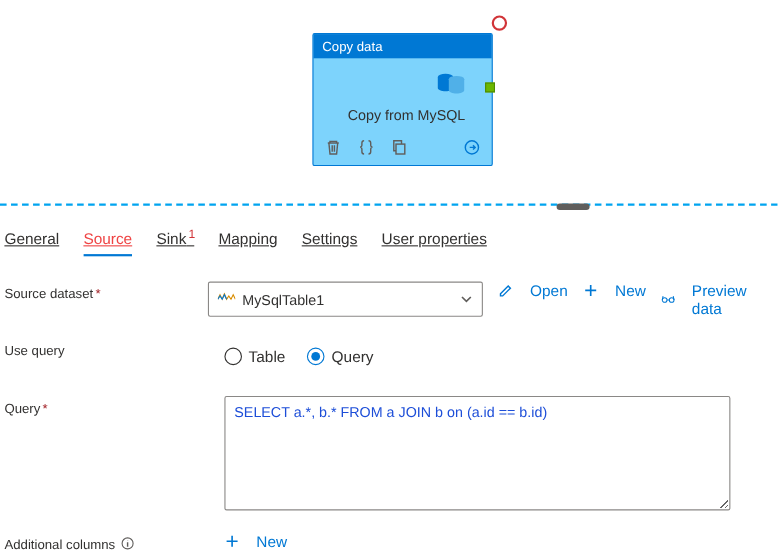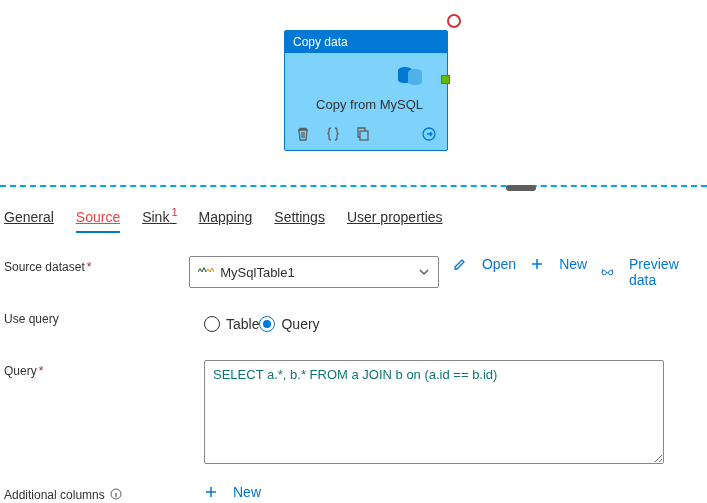--- a/index.html
+++ b/index.html
@@ -38,27 +38,27 @@
   .info-icon { width: 12px; height: 12px; vertical-align: -1px; margin-left: 2px; stroke: #605e5c; fill: none; }
   
   .select { display: flex; align-items: center; border: 1px solid #8a8886; border-radius: 2px; height: 32px; width: 268px; padding: 0 8px; background: #fff; cursor: pointer; }
   .select .sel-text { flex: 1; font-size: 13px; color: #323130; }
   .select .chev { width: 12px; height: 12px; color: #605e5c; }
   .ds-icon { width: 16px; height: 12px; margin-right: 6px; }
   
   .link-btn { display: inline-flex; align-items: center; gap: 15px; color: #0078d4; font-size: 14px; cursor: pointer; margin-left: 14px; }
   .link-btn svg { width: 14px; height: 14px; }
   
-  .radio-group { display: flex; align-items: center; height: 32px; text-align: right; }
+  .radio-group { display: flex; gap: 20px; align-items: center; height: 32px; text-align: right; }
   .radio { display: inline-flex; align-items: center; gap: 6px; cursor: pointer; font-size: 14px; }
   .radio-circle { width: 16px; height: 16px; border: 1px solid #323130; border-radius: 50%; display: inline-flex; align-items: center; justify-content: center; }
   .radio.selected .radio-circle { border-color: #0078d4; }
   .radio.selected .radio-circle::after { content: ""; width: 8px; height: 8px; background: #0078d4; border-radius: 50%; }
   
-  textarea { width: 460px; height: 104px; border: 1px solid #8a8886; border-radius: 2px; padding: 6px 8px; font-family: "Segoe UI", Arial, sans-serif; font-size: 13px; resize: both; color: #0f766e; }
+  textarea { width: 460px; height: 104px; border: 1px solid #8a8886; border-radius: 2px; padding: 6px 8px; font-family: "Segoe UI", Arial, sans-serif; font-size: 13px; resize: both; color: #1d4ed8; }
 </style>
 </head>
 <body>
 
 <div class="canvas">
   <div class="red-circle"></div>
   <div class="activity-node">
     <div class="activity-header">Copy data</div>
     <div class="activity-body">
       <span class="db-icon">

